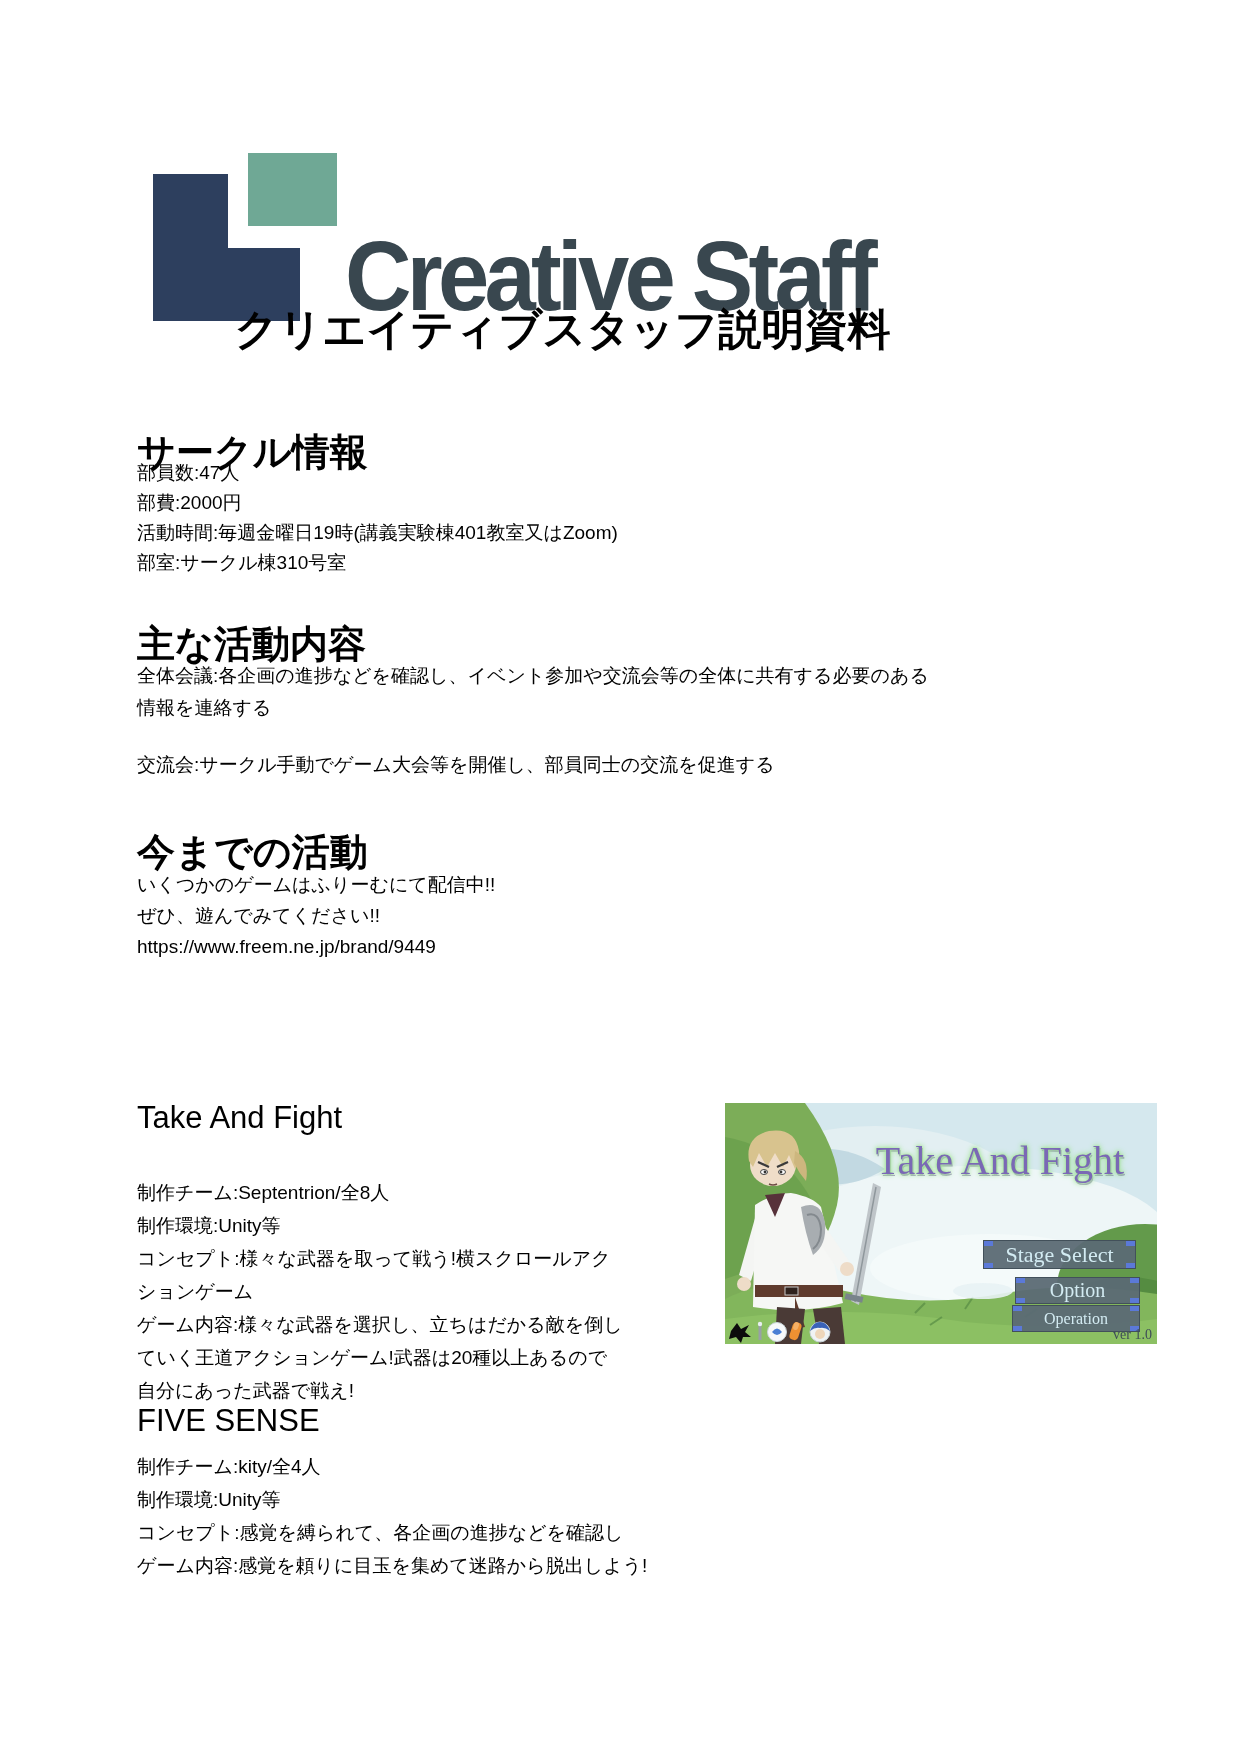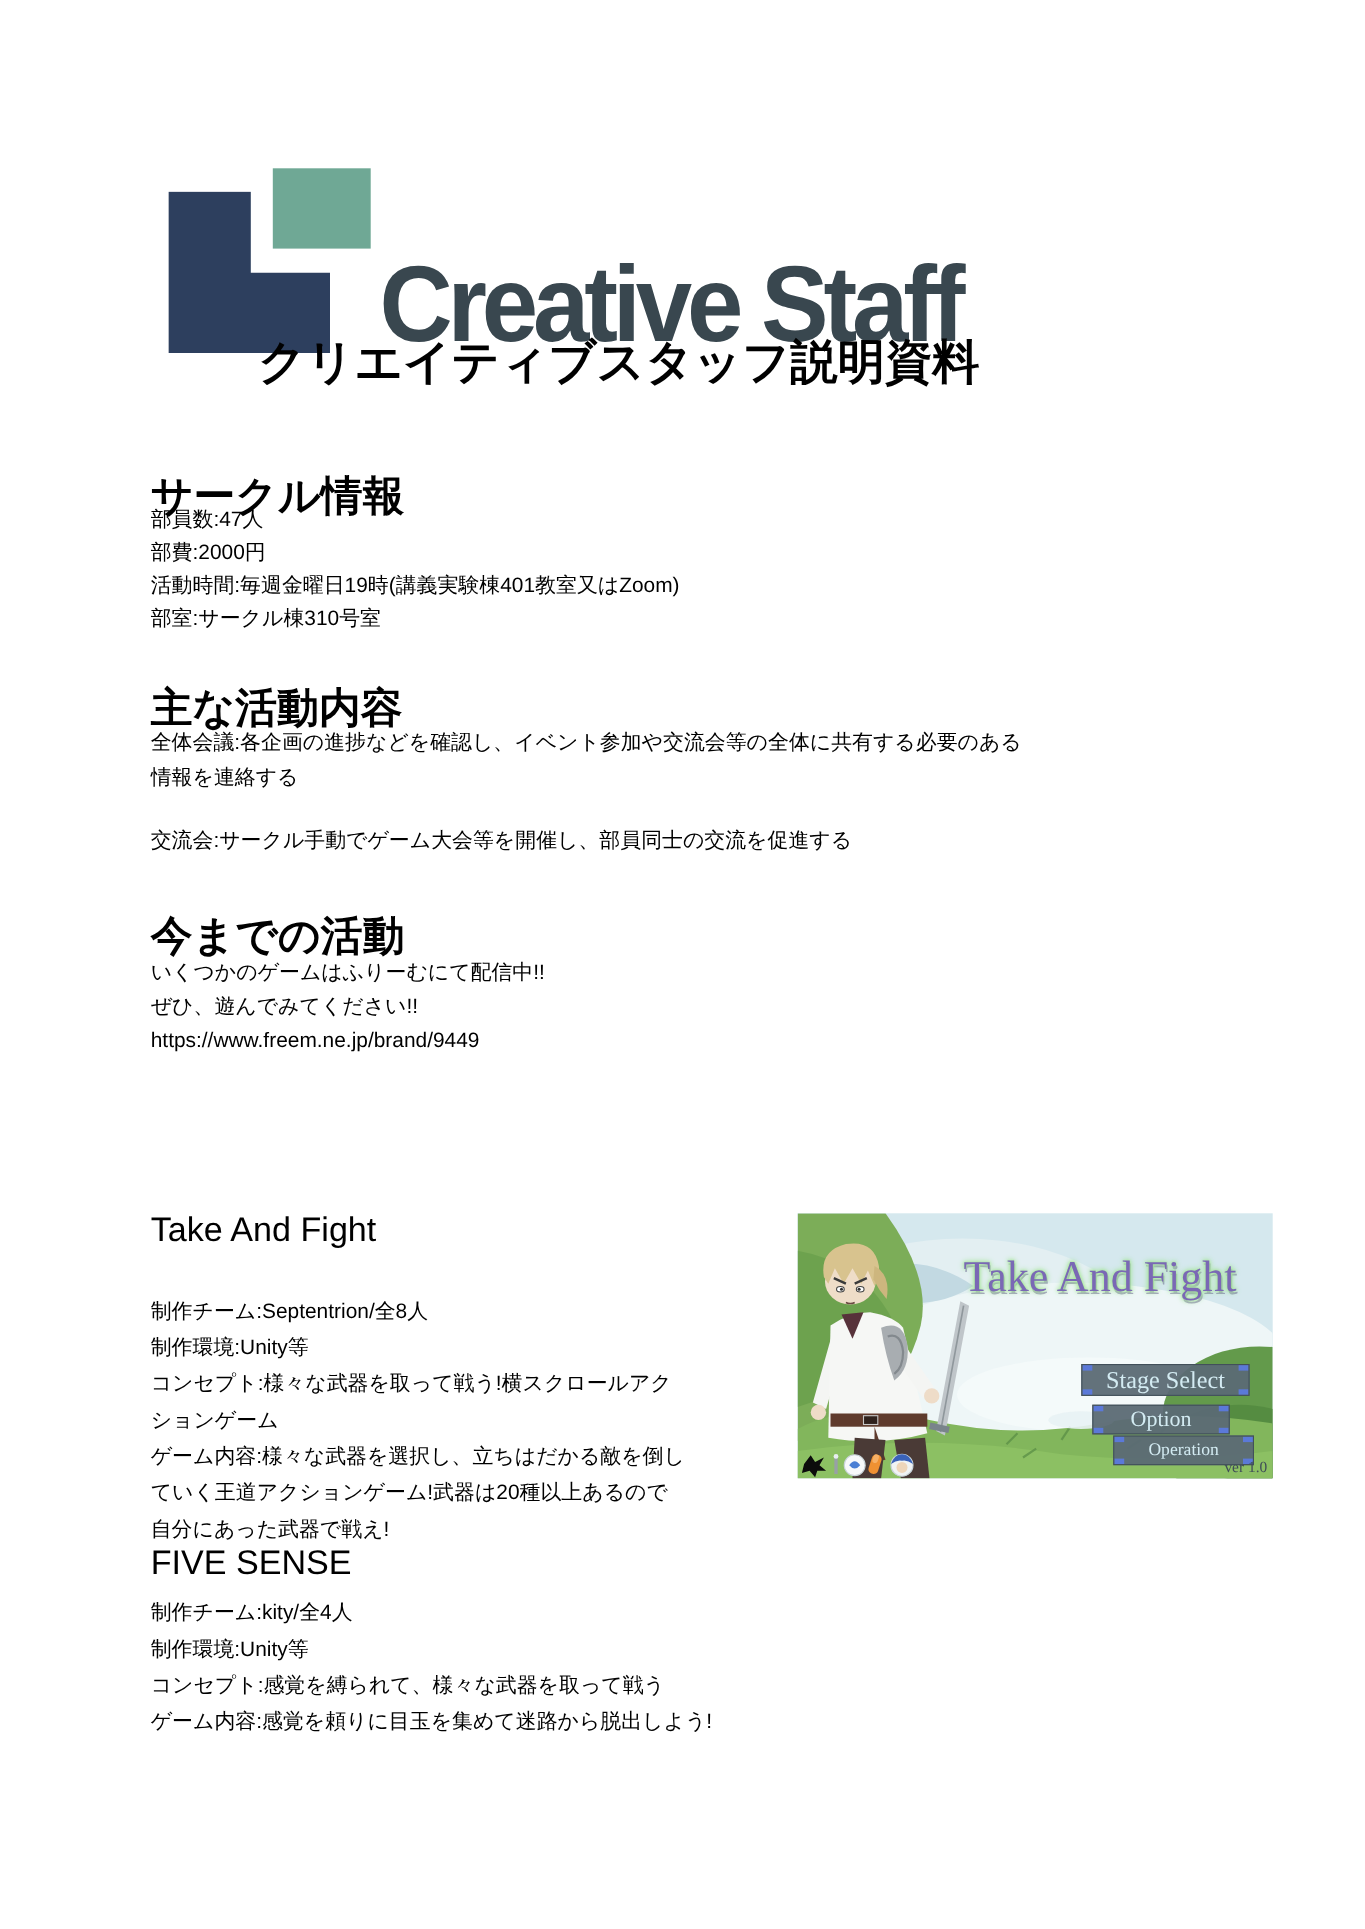--- a/index.html
+++ b/index.html
@@ -38,21 +38,21 @@
   .gtitle{position:absolute;left:110px;top:34px;width:330px;text-align:center;
           font-family:"Liberation Serif",serif;font-size:40px;color:#7a68b5;white-space:nowrap;
           text-shadow:0 0 2px #a9e79b,0 0 4px #a9e79b,0 0 6px #9fe393,1px 2px 0 rgba(90,74,138,.5);}
   .gbtn{position:absolute;box-sizing:border-box;background-color:rgba(91,106,116,.95);
         border:1px solid #42505a;color:#d3ebf2;font-family:"Liberation Serif",serif;text-align:center;
         background-image:linear-gradient(#5b79d8,#5b79d8),linear-gradient(#5b79d8,#5b79d8),
                          linear-gradient(#5b79d8,#5b79d8),linear-gradient(#5b79d8,#5b79d8);
         background-size:9px 5px;background-repeat:no-repeat;
         background-position:left top,right top,left bottom,right bottom;}
   #btn-stage{left:258px;top:137px;width:153px;height:29px;font-size:22px;line-height:27px;}
-  #btn-option{left:268px;top:174px;width:125px;height:27px;font-size:20px;line-height:25px;}
+  #btn-option{left:290px;top:174px;width:125px;height:27px;font-size:20px;line-height:25px;}
   #btn-operation{left:287px;top:202px;width:128px;height:27px;font-size:16px;line-height:25px;}
   .gver{position:absolute;right:5px;bottom:1px;font-family:"Liberation Serif",serif;font-size:14px;color:#3f4d57;}
 </style>
 </head>
 <body>
 
 <div class="page">
 
   <div class="logo-navy"></div>
   <div class="logo-teal"></div>
@@ -159,17 +159,17 @@
     <div class="gbtn" id="btn-stage">Stage Select</div>
     <div class="gbtn" id="btn-option">Option</div>
     <div class="gbtn" id="btn-operation">Operation</div>
     <div class="gver">ver 1.0</div>
   </div>
 
   <div class="h3" id="h3-fs">FIVE SENSE</div>
   <div class="body-block" id="fs-lines">
     <div>制作チーム:kity/全4人</div>
     <div>制作環境:Unity等</div>
-    <div>コンセプト:感覚を縛られて、様々な武器を取って戦う</div>
+    <div>コンセプト:感覚を縛られて、各企画の進捗などを確認し</div>
     <div>ゲーム内容:感覚を頼りに目玉を集めて迷路から脱出しよう!</div>
   </div>
 
 </div>
 
 </body></html>

